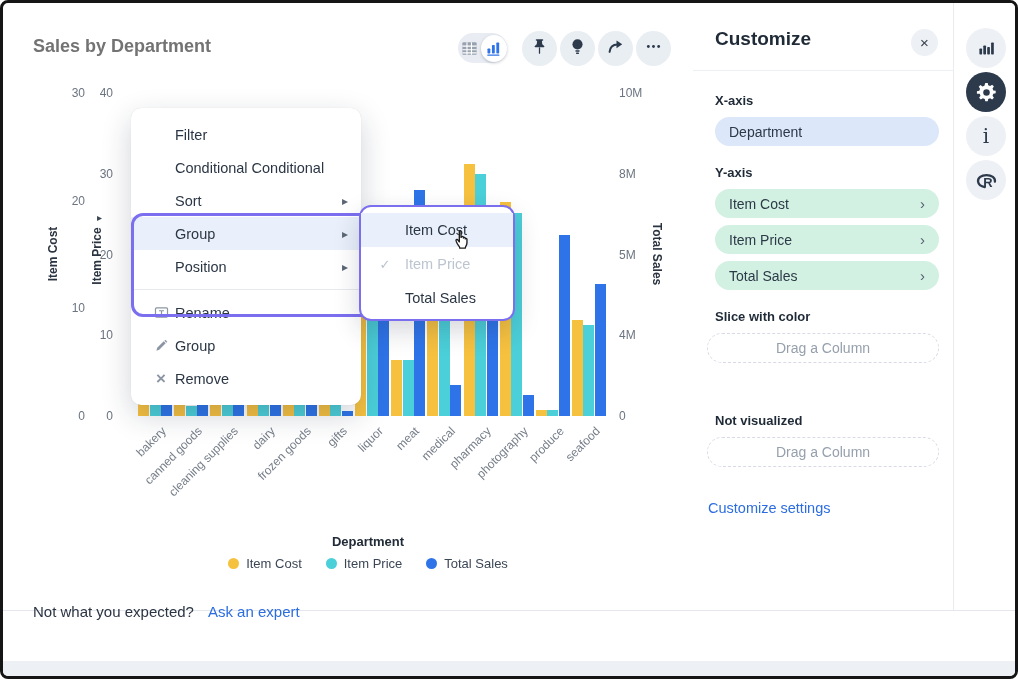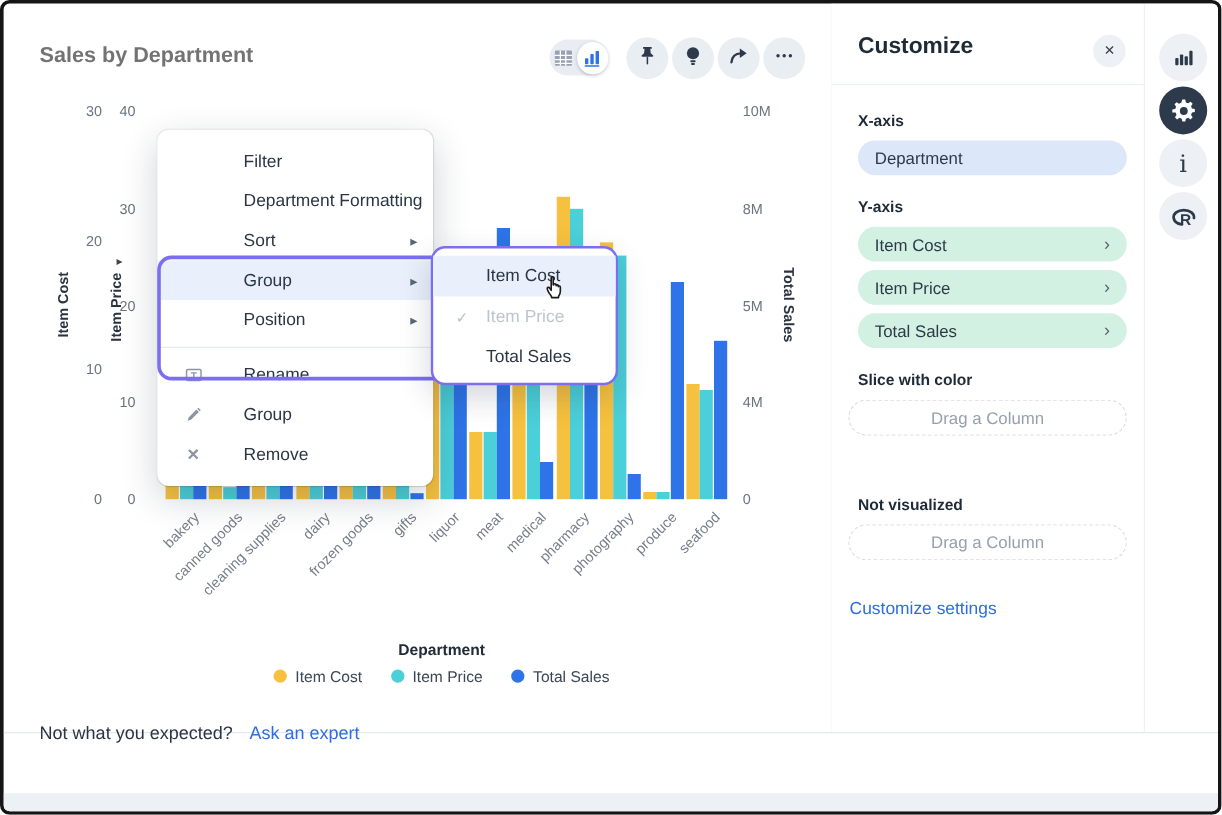--- a/index.html
+++ b/index.html
@@ -24,21 +24,21 @@
   .xlabel{position:absolute;font-size:12px;color:#757d88;width:150px;text-align:right;
           transform-origin:100% 0;transform:rotate(-45deg);white-space:nowrap;}
   .dept-label{left:130px;top:531px;width:470px;text-align:center;font-size:13px;font-weight:700;color:#222c38;}
   #legend{left:130px;top:553px;width:470px;display:flex;justify-content:center;gap:24px;}
   .leg-item{display:flex;align-items:center;gap:7px;font-size:13px;color:#3c4756;}
   .leg-dot{width:11px;height:11px;border-radius:50%;}
   
   .menu{left:128px;top:105px;width:230px;background:#fff;border-radius:10px;z-index:10;padding:10px 0;
         box-shadow:0 10px 30px rgba(25,35,60,.20),0 0 1px rgba(0,0,0,.15);}
   .menu-item{height:33px;display:flex;align-items:center;position:relative;font-size:14.5px;color:#2b3644;}
-  .menu-item .lab{margin-left:72px;}
+  .menu-item .lab{margin-left:44px;}
   .menu-item .micon{position:absolute;left:21px;width:18px;display:flex;justify-content:center;color:#8b95a3;}
   .menu-item .arrow{position:absolute;right:13px;color:#5a6673;font-size:12px;}
   .menu-item.active{background:#e9f0fb;}
   .menu-divider{height:1px;background:#e7eaee;margin:6px 0;}
   
   .submenu{left:356px;top:202px;width:156px;height:116px;background:#fff;border:2.5px solid #7B6FF0;
            border-radius:12px;z-index:14;box-sizing:border-box;padding:6px 0;
            box-shadow:0 10px 26px rgba(25,35,60,.18);}
   .submenu .menu-item{height:34px;font-size:14.5px;}
   .submenu .lab{margin-left:44px;}
@@ -215,21 +215,21 @@
         <span class="leg-dot" style="background: rgb(46, 116, 232);"></span>
         <span>Total Sales</span>
       </div>
     </div>
 
   <div class="abs menu" id="context-menu">
       <div class="menu-item">
         <span class="lab">Filter</span>
       </div>
       <div class="menu-item">
-        <span class="lab">Department Formatting</span>
+        <span class="lab">Conditional Conditional</span>
       </div>
       <div class="menu-item">
         <span class="lab">Sort</span>
         <span class="arrow">▸</span>
       </div>
       <div class="menu-item active">
         <span class="lab">Group</span>
         <span class="arrow">▸</span>
       </div>
       <div class="menu-item">

